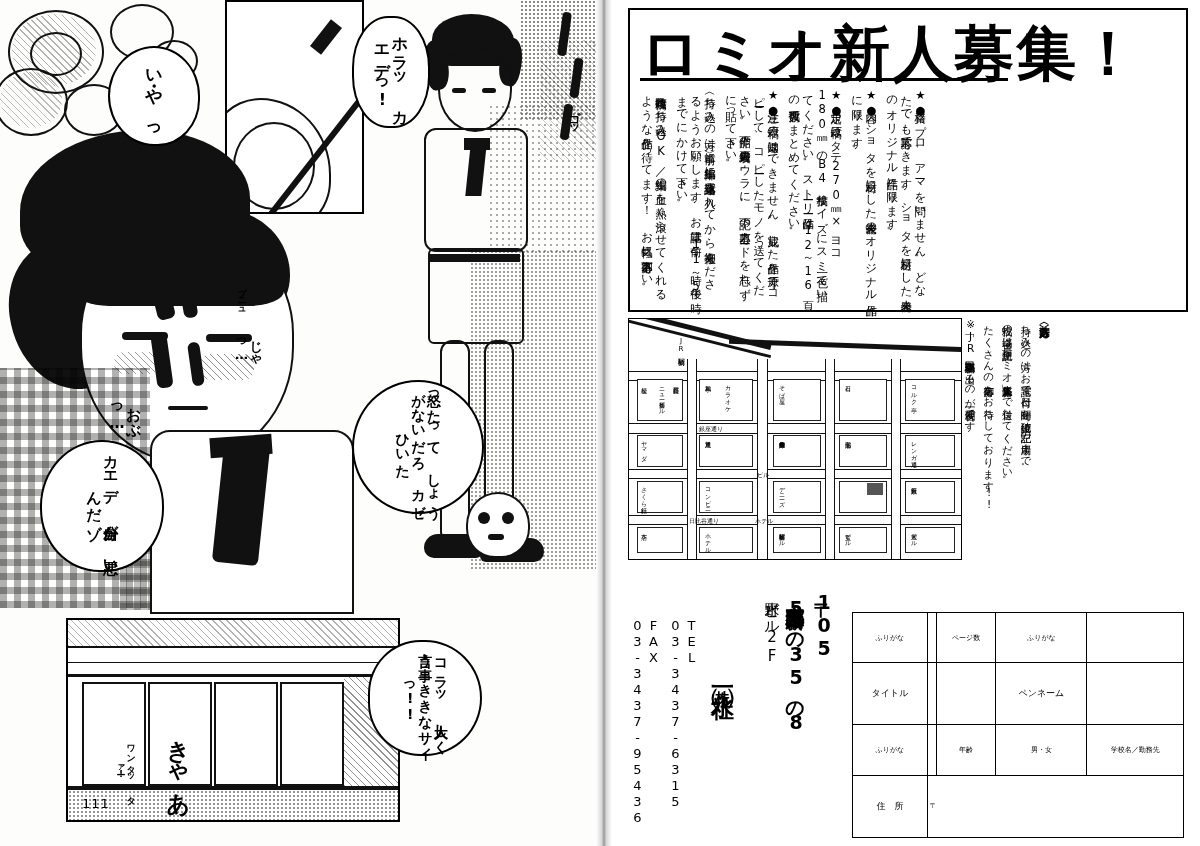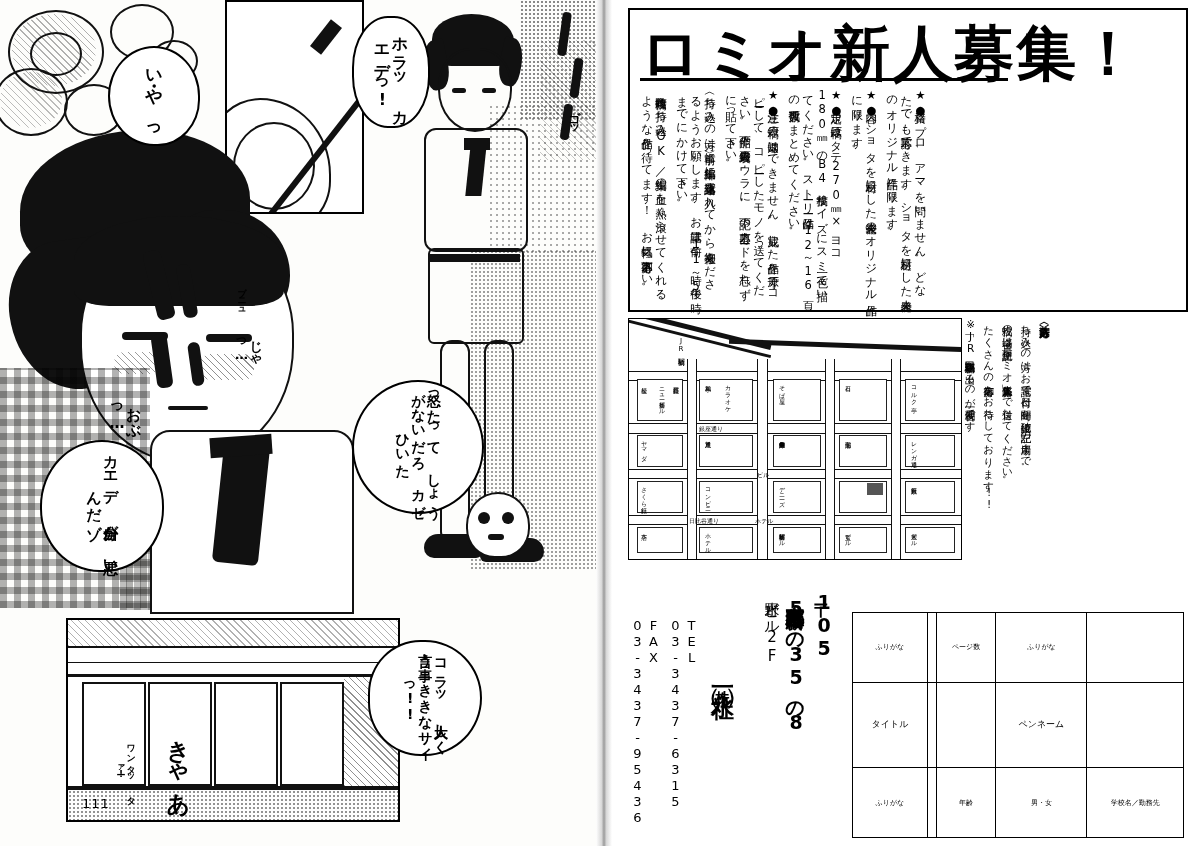--- a/index.html
+++ b/index.html
@@ -369,18 +369,22 @@
           <td>ペンネーム</td>
           <td></td>
         </tr>
         <tr>
           <td class="tiny">ふりがな</td>
           <td></td>
           <td class="tiny">年齢</td>
           <td class="tiny">男・女</td>
           <td class="tiny">学校名／勤務先</td>
         </tr>
+        <tr>
+          <td>住　所</td>
+          <td class="tiny" style="text-align:left;" colspan="4">〒</td>
+        </tr>
       </tbody>
         </table>
     </div>
 
   </div>
 </div>
 
 </body></html>

